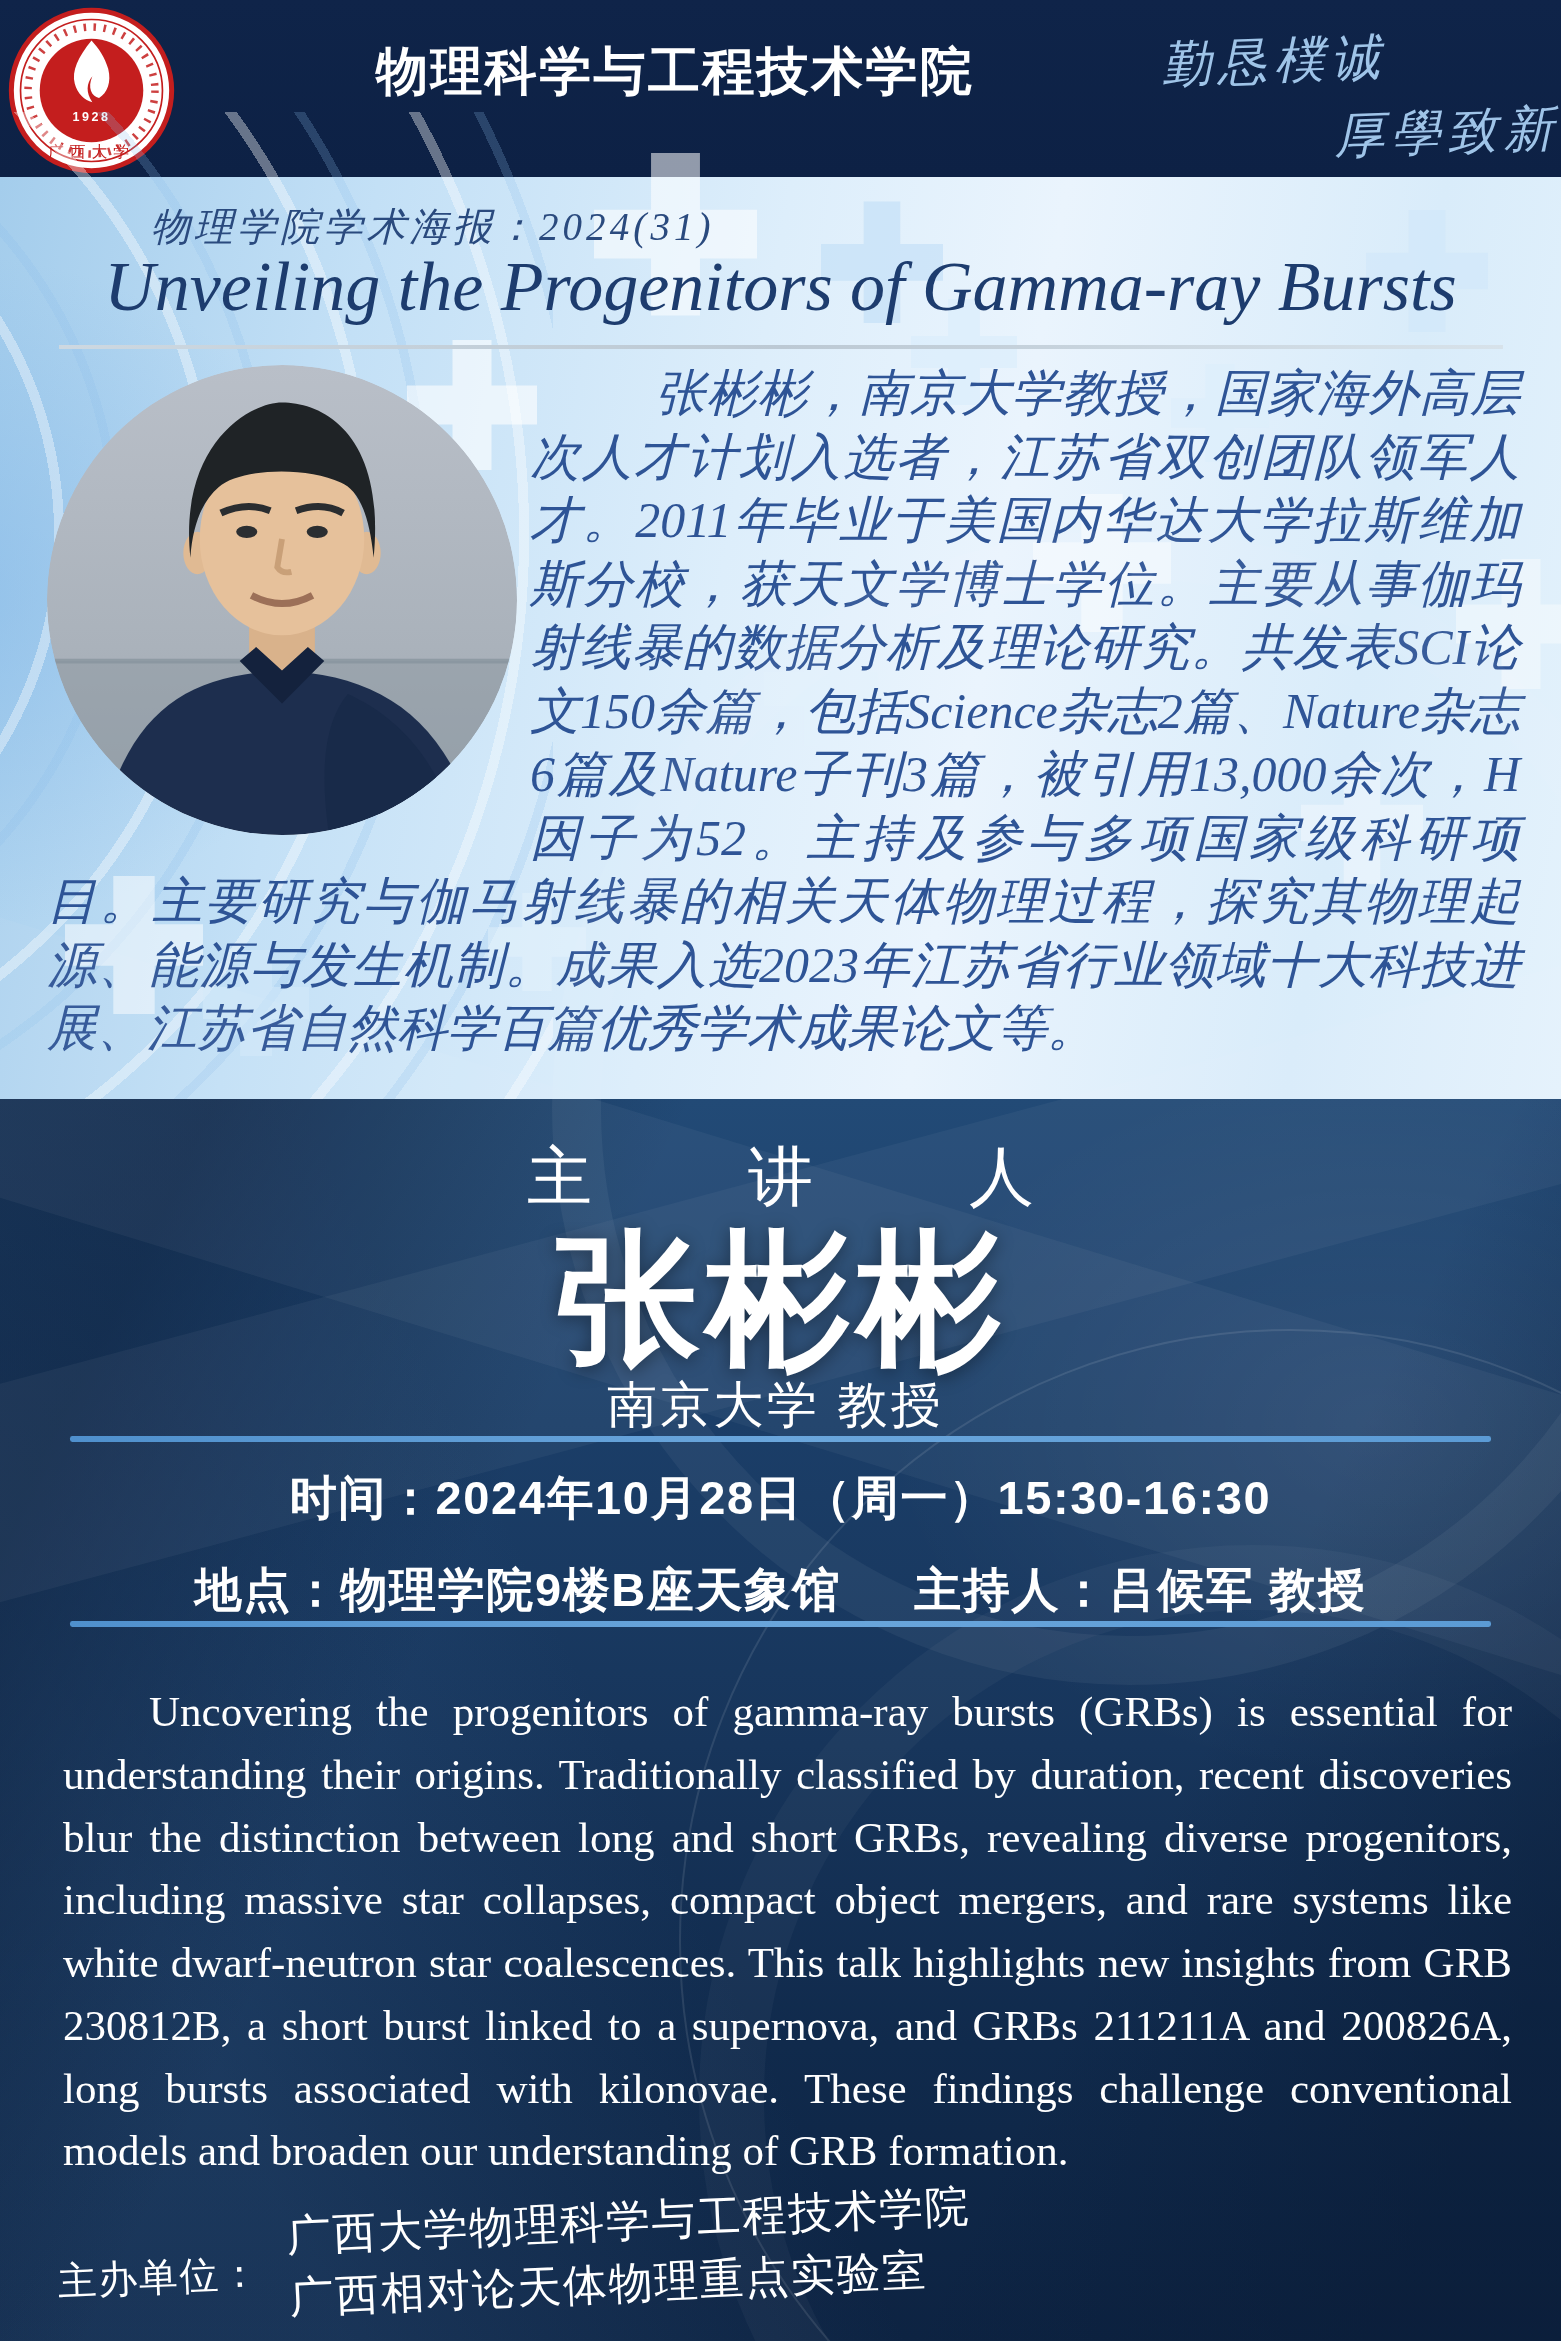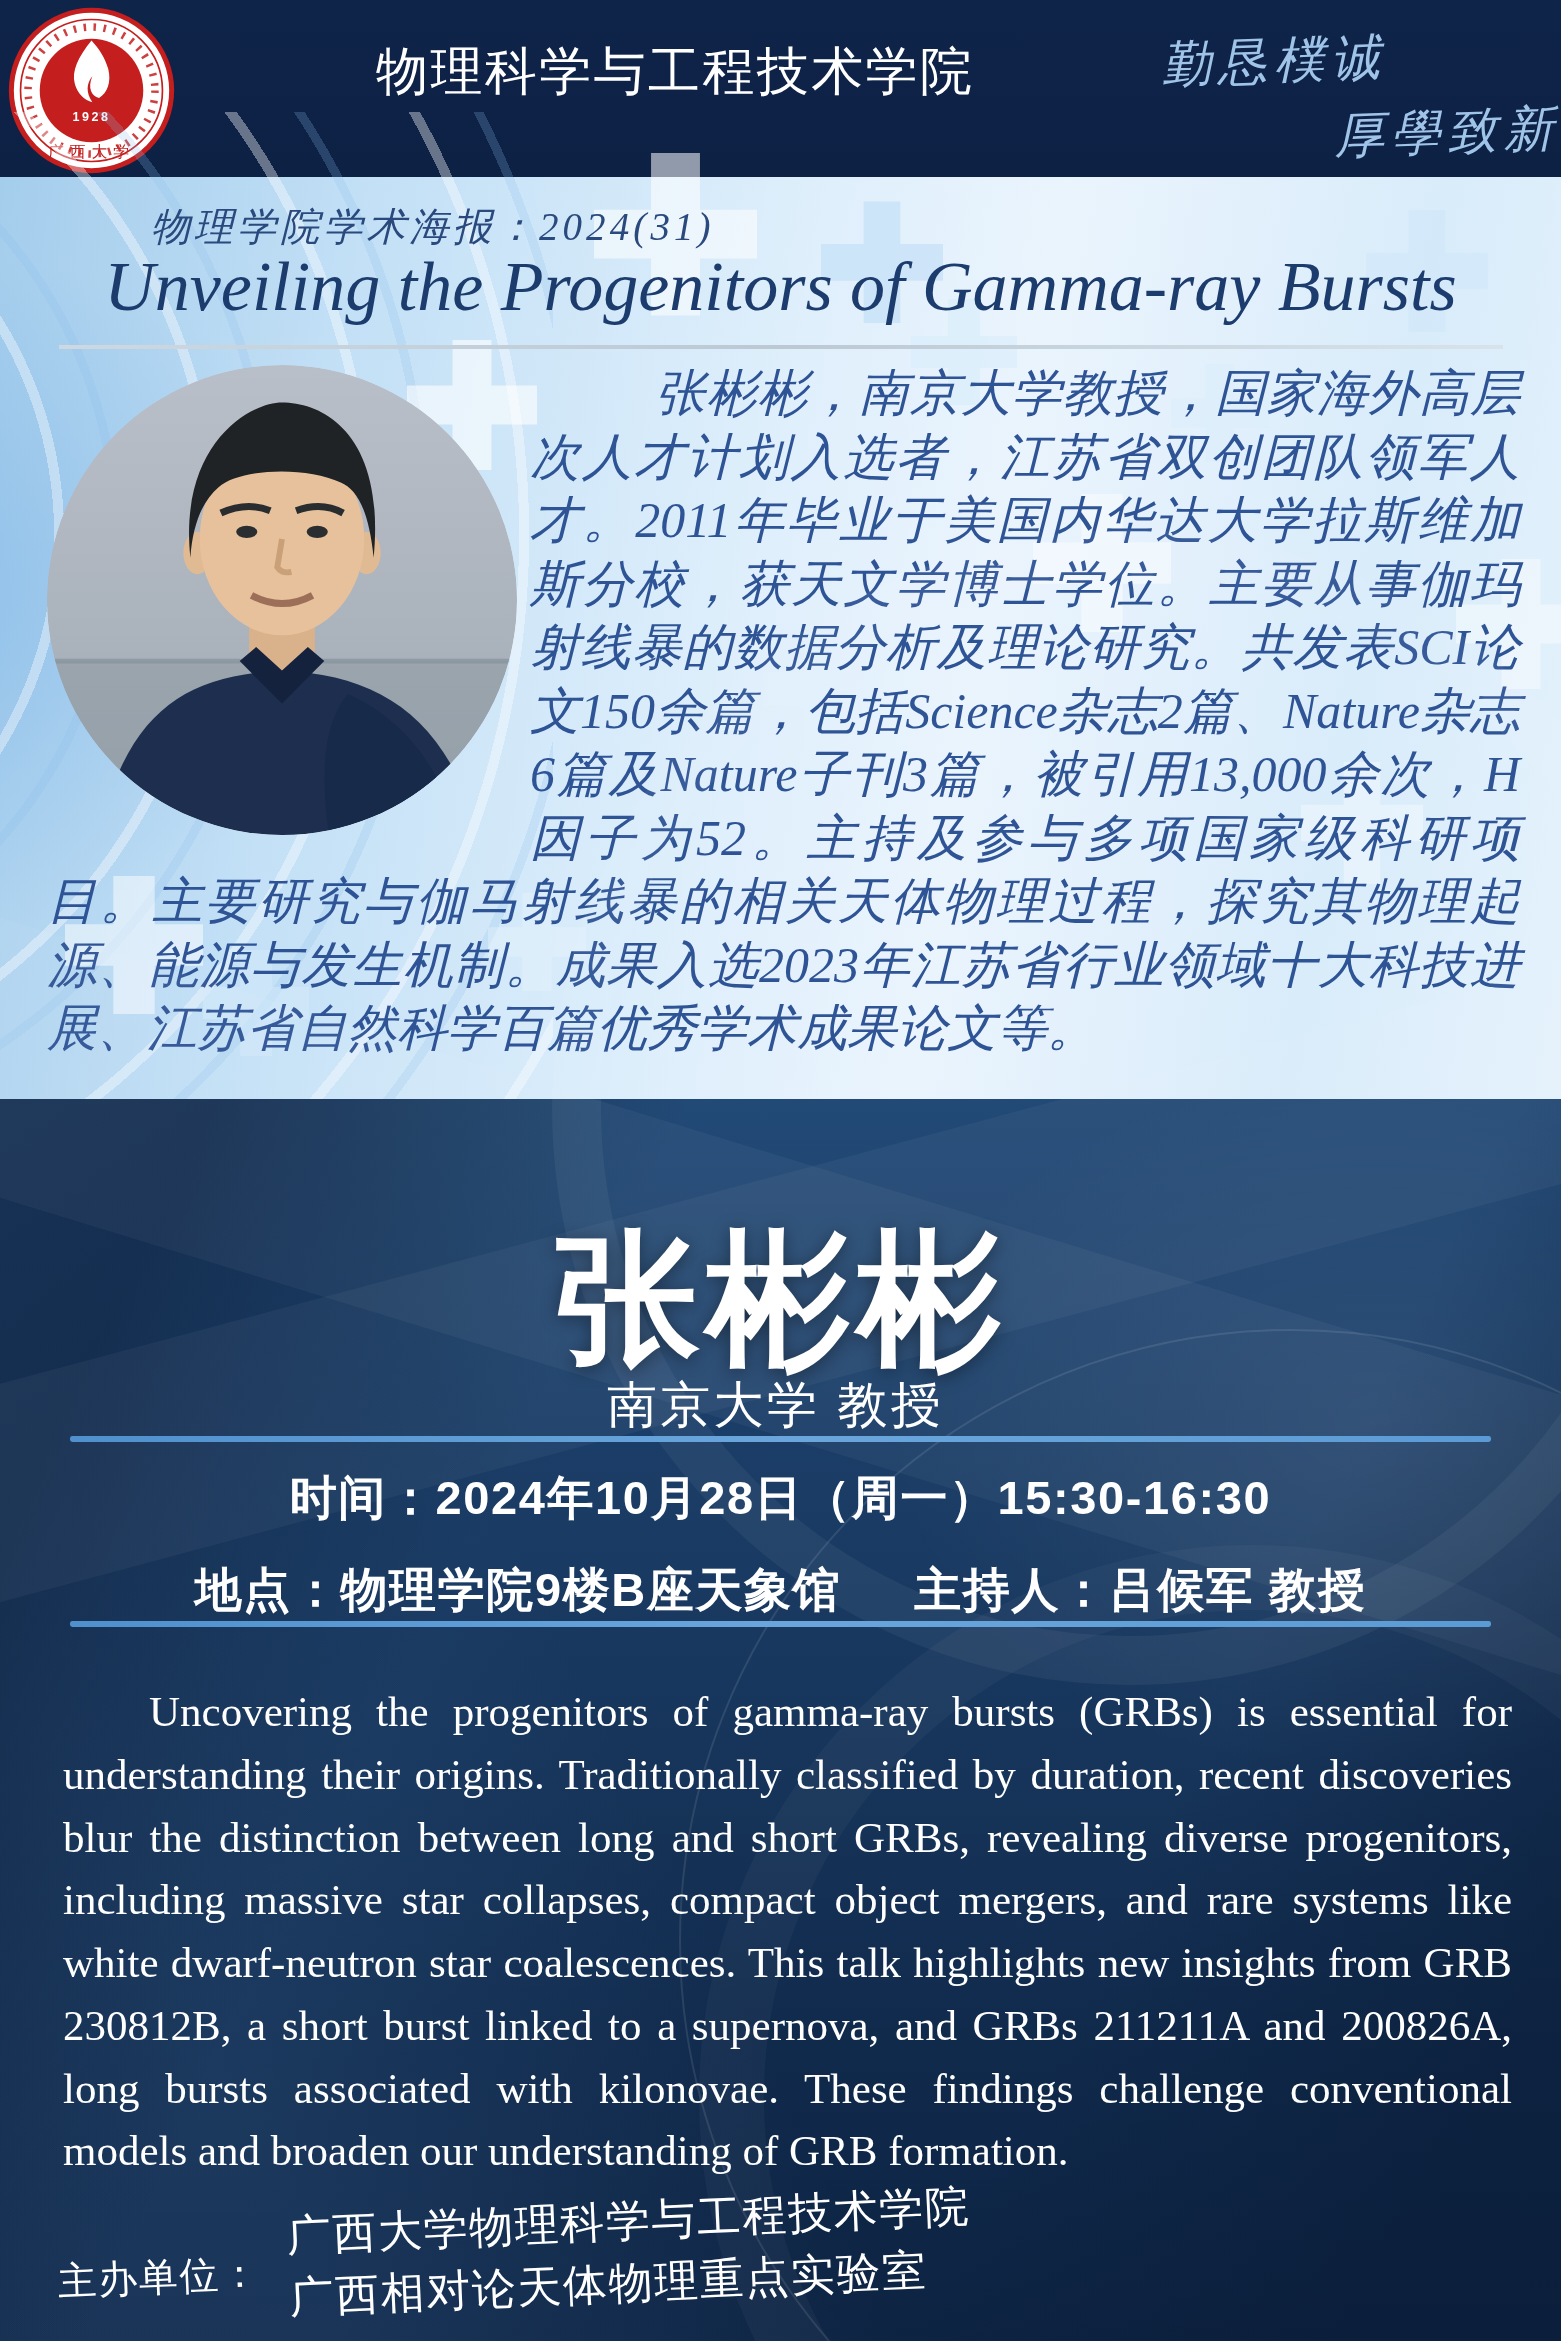--- a/index.html
+++ b/index.html
@@ -5,21 +5,21 @@
   html,body{margin:0;padding:0;background:#0b1d3a;}
   .poster{position:relative;width:1561px;height:2342px;overflow:hidden;
           font-family:"Liberation Sans","DejaVu Sans",sans-serif;}
 
   
   .header{position:absolute;left:0;top:0;width:1561px;height:177px;
           background:linear-gradient(180deg,#0f2449 0%,#0d2145 100%);}
   .logo{position:absolute;left:8.1px;top:6.5px;width:167px;height:167px;}
   .univ-zh{position:absolute;left:148px;top:14.6px;font-family:"DejaVu Serif","Liberation Serif",serif;
            font-style:italic;font-size:63px;color:#ffffff;letter-spacing:8.1px;font-weight:600;}
-  .school-zh{position:absolute;left:376px;top:37px;font-size:52px;color:#ffffff;font-weight:400;letter-spacing:2.4px;text-align:center;}
+  .school-zh{position:absolute;left:376px;top:37px;font-size:52px;color:#ffffff;font-weight:700;letter-spacing:2.4px;text-align:center;}
   .school-en{position:absolute;left:146px;top:120px;font-size:34px;color:#f2f6fa;letter-spacing:0.4px;}
   .motto{position:absolute;color:#9fc4e8;font-family:"DejaVu Serif","Liberation Serif",serif;
          font-style:italic;font-size:50px;letter-spacing:6.5px;white-space:nowrap;}
   .motto.l1{left:1161px;top:28px;transform:rotate(-2deg);}
   .motto.l2{left:1334px;top:99px;transform:rotate(-2deg);}
 
   
   .light{position:absolute;left:0;top:177px;width:1561px;height:922px;
          background:
            radial-gradient(732px 569px at -5% 45%, rgba(126,180,230,0.55), rgba(126,180,230,0) 60%),
@@ -166,20 +166,21 @@
     </div>
   </div>
 
   <div class="dark">
     <div class="band b1"></div>
     <div class="band b2"></div>
     <div class="ring r1"></div>
     <div class="ring r2"></div>
     <div class="ring r3"></div>
 
+    <div class="speaker-label">主讲人</div>
     <div class="speaker-name">张彬彬</div>
     <div class="speaker-affil">南京大学 教授</div>
 
     <div class="rule d1"></div>
 
     <div class="evt time">时间：2024年10月28日（周一）15:30-16:30</div>
     <div class="evt place">
       <span>地点：物理学院9楼B座天象馆</span><span class="gap"></span><span>主持人：吕候军 教授</span>
     </div>
 

